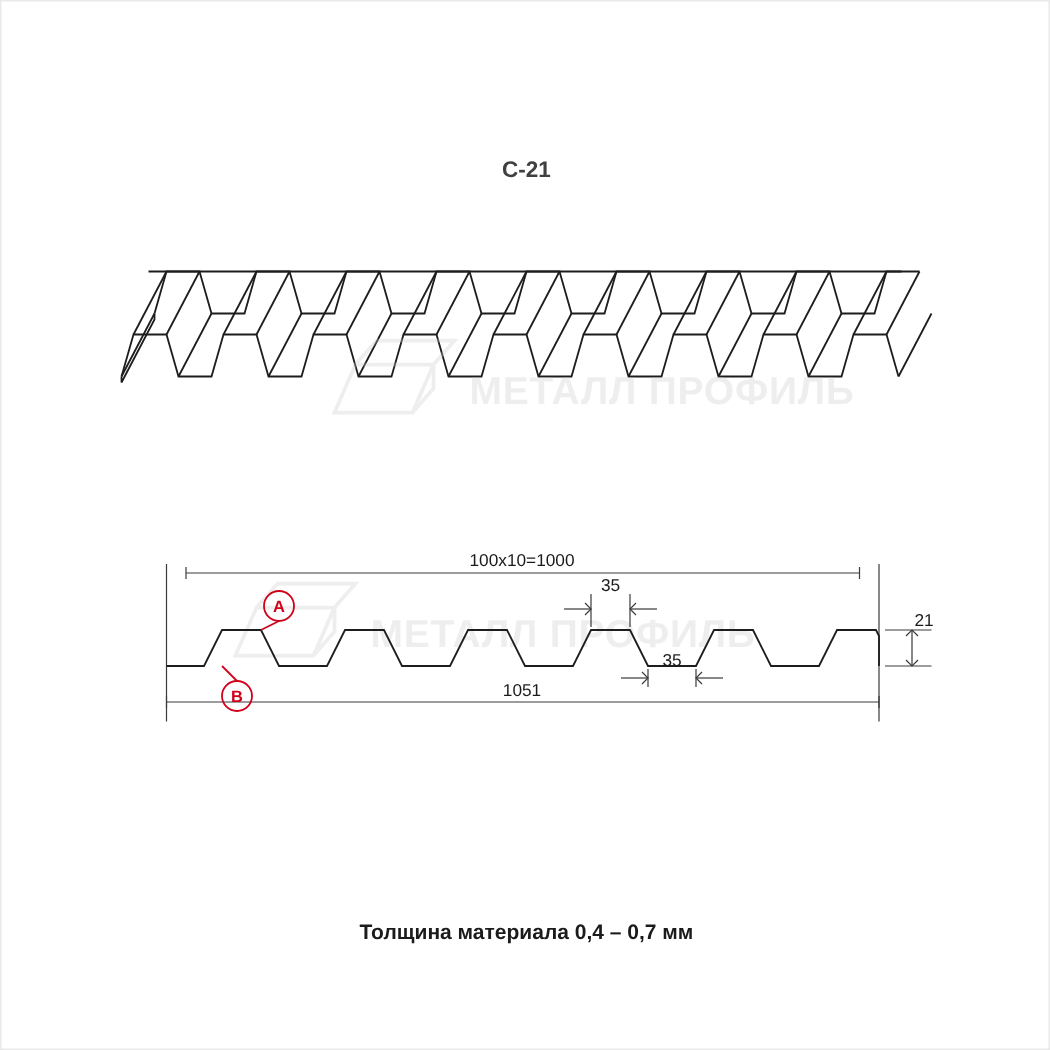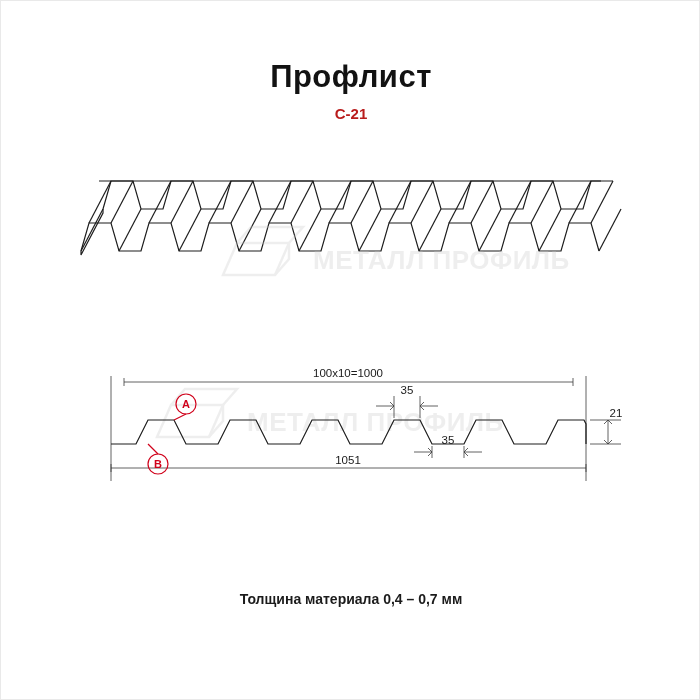--- a/index.html
+++ b/index.html
@@ -33,25 +33,25 @@
     color: #121212;
   }
   .subtitle {
     position: absolute;
     top: 104px;
     left: 0;
     width: 700px;
     text-align: center;
     font-size: 15px;
     font-weight: bold;
-    color: #b91c1c;
+    color: #404040;
   }
   .footer-note {
     position: absolute;
-    top: 590px;
+    top: 612px;
     left: 0;
     width: 700px;
     text-align: center;
     font-size: 14px;
     font-weight: bold;
     color: #1b1b1b;
   }
   .iso-wrap {
     position: absolute;
     top: 150px;
@@ -95,21 +95,20 @@
     font-family: "Liberation Sans", sans-serif;
     font-size: 11.5px;
     fill: #1a1a1a;
   }
 </style>
 </head>
 <body>
 
 <div class="page">
 
-  <div class="title">Профлист</div>
   <div class="subtitle">С-21</div>
 
   <div class="iso-wrap">
     <svg width="540" height="130" viewBox="0 0 540 130" aria-hidden="true">
       <g class="ln">
 
         <path d="M 18 30 L 520 30"></path>
 
         <path d="M 0 100 L 8 72 L 30 72 L 38 100 L 60 100 L 68 72 L 90 72 L 98 100 L 120 100 L 128 72 L 150 72 L 158 100 L 180 100 L 188 72 L 210 72 L 218 100 L 240 100 L 248 72 L 270 72 L 278 100 L 300 100 L 308 72 L 330 72 L 338 100 L 360 100 L 368 72 L 390 72 L 398 100 L 420 100 L 428 72 L 450 72 L 458 100 L 480 100 L 488 72 L 510 72 L 518 100"></path>
 

